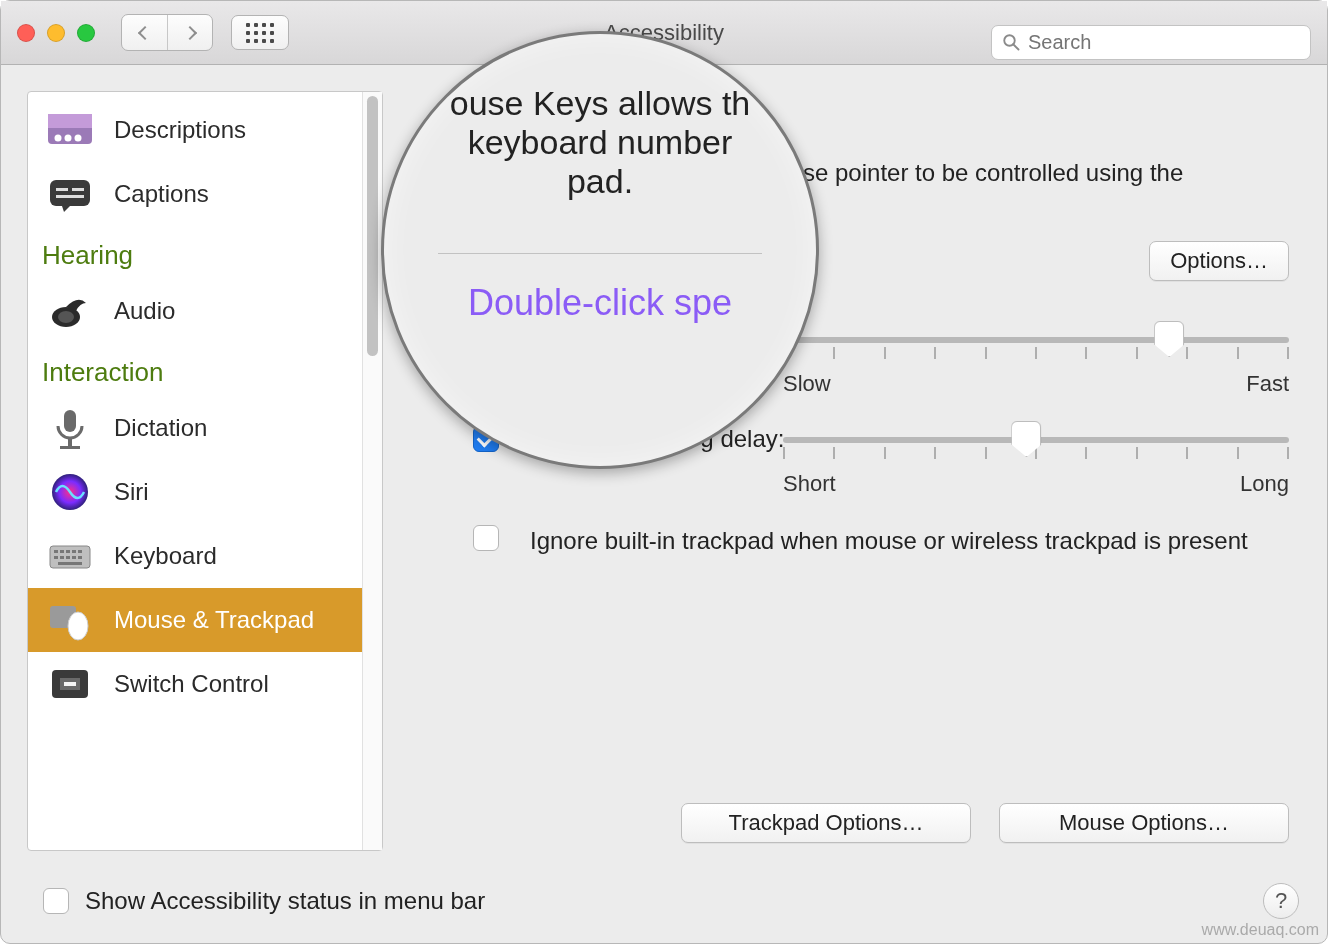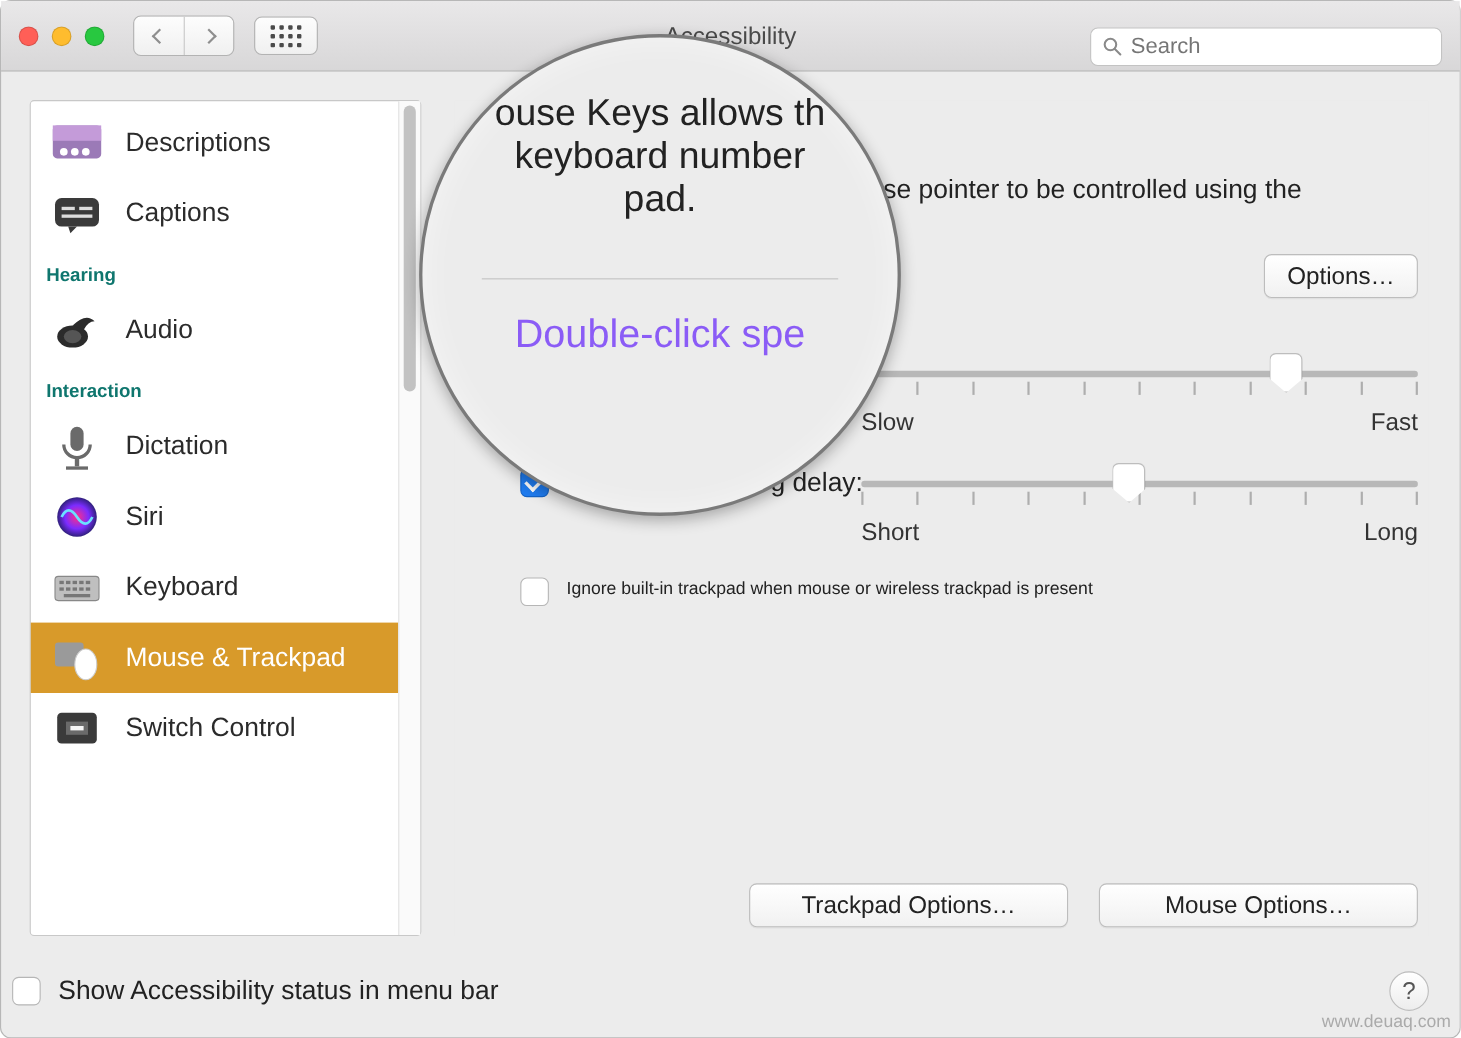--- a/index.html
+++ b/index.html
@@ -24,68 +24,68 @@
   .search svg { flex: 0 0 auto; }
   .search input { border: none; outline: none; font-size: 20px; color: #8a8a8a; background: transparent; margin-left: 8px; width: 100%; }
 
   
   .content { position: absolute; left: 26px; top: 90px; right: 28px; bottom: 92px; display: flex; gap: 30px; }
   .sidebar { width: 356px; background: #fff; border: 1px solid #c8c8c8; border-radius: 4px; position: relative; }
   .scrollbar { position: absolute; right: 0; top: 0; bottom: 0; width: 20px; border-left: 1px solid #e1e1e1; background: #fafafa; }
   .thumb { position: absolute; left: 4px; right: 4px; top: 4px; height: 260px; background: #c2c2c2; border-radius: 6px; }
 
   .list { padding: 6px 0; width: calc(100% - 20px); }
-  .cat { font-size: 17px; color: #0f766e; padding: 14px 14px 8px 14px; font-weight: bold; }
+  .cat { font-size: 26px; color: #4d7c0f; padding: 14px 14px 8px 14px; }
   .item { display: flex; align-items: center; gap: 18px; padding: 10px 16px; font-size: 24px; color: #2b2b2b; cursor: default; }
   .item.selected { background: #d89a2a; color: #fff; }
   .item .icon { width: 52px; height: 44px; display: flex; align-items: center; justify-content: center; }
 
   
   .pane { flex: 1; background: #ececec; position: relative; }
   .desc-text { position: absolute; left: 390px; right: 10px; top: 68px; font-size: 24px; color: #222; }
-  .options-btn { position: absolute; right: 10px; top: 140px; text-align: center; }
+  .options-btn { position: absolute; right: 10px; top: 150px; text-align: center; }
   .button { display: inline-flex; align-items: center; justify-content: center; height: 40px; padding: 0 20px; font-size: 22px; color: #222; background: linear-gradient(#ffffff,#f1f1f1); border: 1px solid #bdbdbd; border-radius: 7px; box-shadow: 0 1px 0 rgba(0,0,0,.05); }
 
   
   .cb { width: 26px; height: 26px; border-radius: 6px; border: 1px solid #b6b6b6; background: #fff; display: inline-flex; align-items: center; justify-content: center; flex: 0 0 auto; }
   .cb.checked { background: #1f7cf0; border-color: #1363c7; }
   .cb.checked::after { content: ""; width: 8px; height: 14px; border-right: 3.5px solid #fff; border-bottom: 3.5px solid #fff; transform: rotate(45deg); margin-bottom: 4px; }
 
   
   .slider-row { position: absolute; left: 370px; right: 10px; display: flex; flex-direction: column; }
   .slider-row.s1 { top: 232px; }
   .slider-row.s2 { top: 332px; }
   .slider { position: relative; height: 42px; }
   .track { position: absolute; left: 0; right: 0; top: 14px; height: 6px; background: #b8b8b8; border-radius: 3px; }
   .ticks { position: absolute; left: 0; right: 0; top: 24px; height: 14px; display: flex; justify-content: space-between; }
   .ticks span { width: 2px; height: 12px; background: #aeaeae; }
   .knob { position: absolute; top: -2px; width: 30px; height: 36px; background: #fff; border: 1px solid #bdbdbd; border-radius: 6px 6px 12px 12px; clip-path: polygon(0 0, 100% 0, 100% 65%, 50% 100%, 0 65%); box-shadow: 0 1px 2px rgba(0,0,0,.2); }
   .sl-labels { display: flex; justify-content: space-between; font-size: 22px; color: #333; margin-top: 6px; }
 
   .spring-label { position: absolute; left: 60px; right: 0; top: 334px; display: flex; align-items: center; gap: 16px; font-size: 24px; color: #222; }
 
-  .ignore-row { position: absolute; left: 60px; right: 40px; top: 434px; display: flex; align-items: flex-start; gap: 16px; font-size: 16px; color: #222; }
+  .ignore-row { position: absolute; left: 60px; right: 40px; top: 434px; display: flex; align-items: flex-start; gap: 31px; font-size: 24px; color: #222; }
 
   .bottom-btns { position: absolute; left: 0; right: 10px; bottom: 8px; display: flex; justify-content: flex-end; gap: 28px; }
   .bottom-btns .button { width: 290px; }
 
   
   .mag { position: absolute; left: 380px; top: 30px; width: 438px; height: 438px; border-radius: 50%; border: 3px solid #7a7a7a; background: #ececec; box-shadow: 0 4px 14px rgba(0,0,0,.3), inset 0 0 30px rgba(255,255,255,.5); overflow: hidden; }
   .mag-inner { padding: 50px 54px; font-family: inherit; }
   .mag-line1 { font-size: 34px; color: #222; text-align: center; }
   .mag-line2 { font-size: 34px; color: #222; text-align: center; margin-top: 0px; }
   .mag-enable { display: flex; align-items: center; gap: 18px; margin-top: 48px; margin-left: 10px; }
   .mag-enable .cb { width: 38px; height: 38px; border-radius: 8px; }
   .mag-enable .cb.checked::after { width: 12px; height: 20px; border-width: 5px; }
   .mag-enable-label { font-size: 36px; color: #222; }
   .mag-divider { margin-top: 52px; height: 1px; background: #c2c2c2; }
   .mag-dcs { text-align: center; font-size: 36px; color: #8b5cf6; margin-top: 28px; }
 
   
-  .footer { position: absolute; left: 10px; right: 28px; bottom: 24px; display: flex; align-items: center; justify-content: space-between; }
+  .footer { position: absolute; left: 42px; right: 28px; bottom: 24px; display: flex; align-items: center; justify-content: space-between; }
   .footer-left { display: flex; align-items: center; gap: 16px; font-size: 24px; color: #222; }
   .help { width: 36px; height: 36px; border-radius: 50%; border: 1px solid #bdbdbd; background: linear-gradient(#fff,#ededed); display: flex; align-items: center; justify-content: center; font-size: 22px; color: #555; }
 
   .watermark { position: absolute; right: 8px; bottom: 4px; font-size: 16px; color: #aaa; }
 
   
   .svg-icon { width: 52px; height: 44px; }
 </style>
 </head>
 <body>

